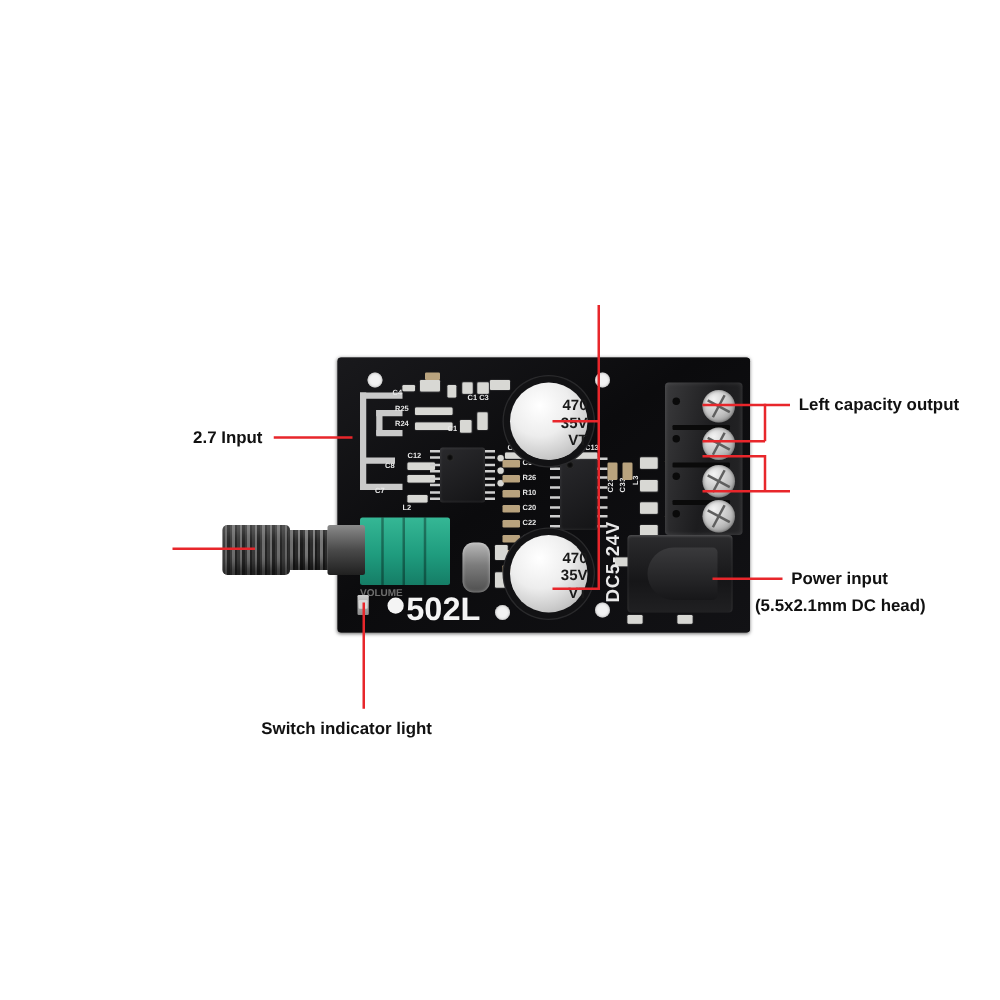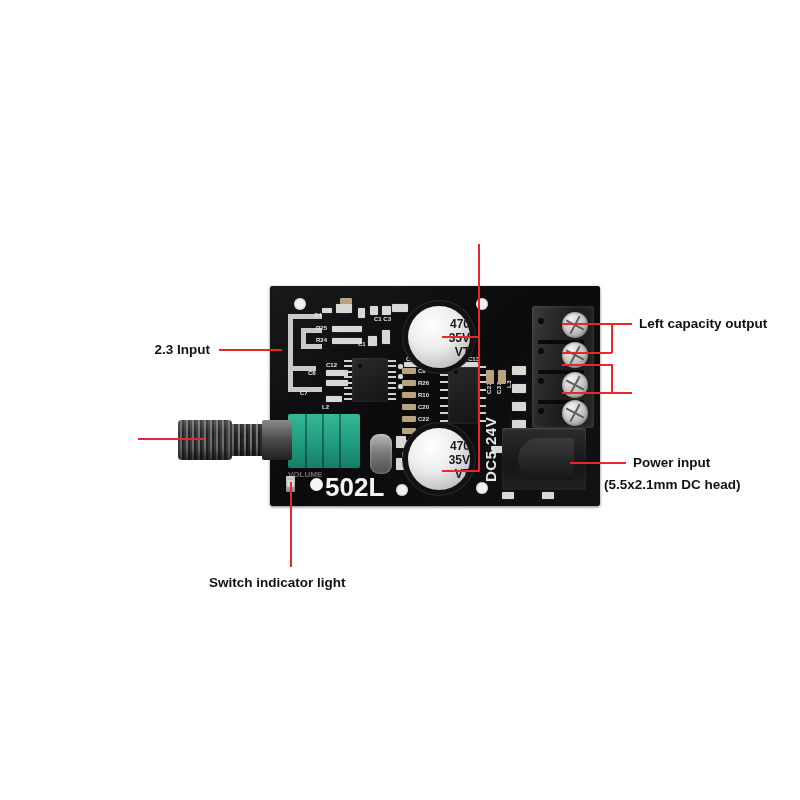--- a/index.html
+++ b/index.html
@@ -319,21 +319,21 @@
     <div>Left capacity output</div>
   </div>
 
 
   <div class="callout" style="left:633px;top:452px;">
     <div>Power input</div>
     <div style="margin-left:-29px;">(5.5x2.1mm DC head)</div>
   </div>
 
   <div class="callout rgt" style="left:60px;top:339px;width:150px;">
-    <div>2.3 Input</div>
+    <div>2.7 Input</div>
   </div>
 
 
   <div class="callout" style="left:209px;top:572px;">
     <div>Switch indicator light</div>
   </div>
 
 </div>
 
 </body></html>

